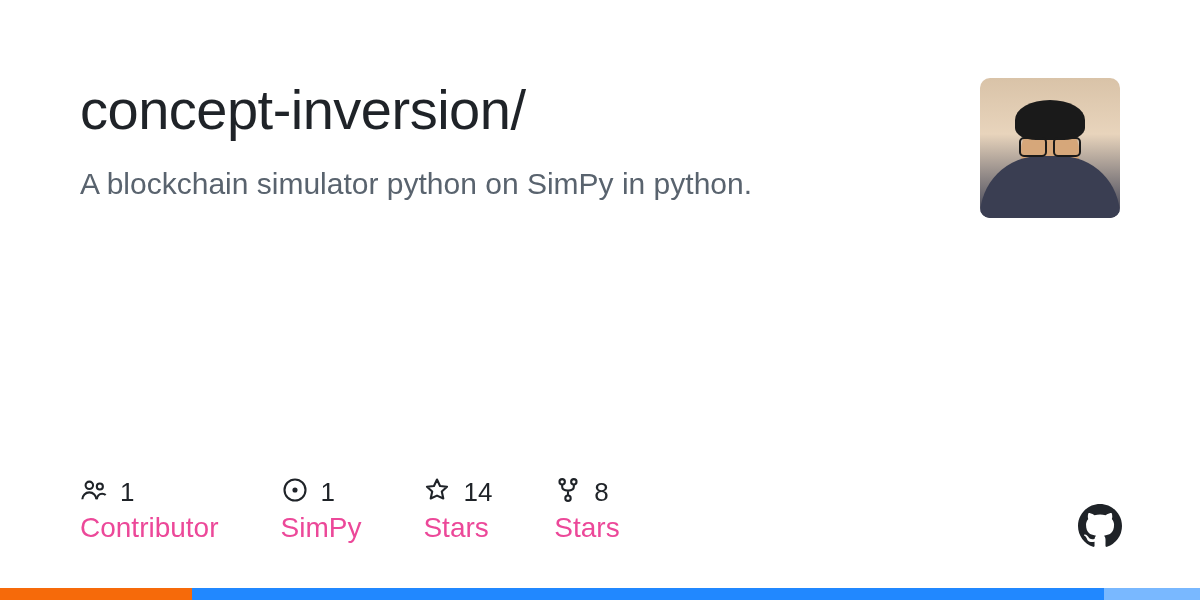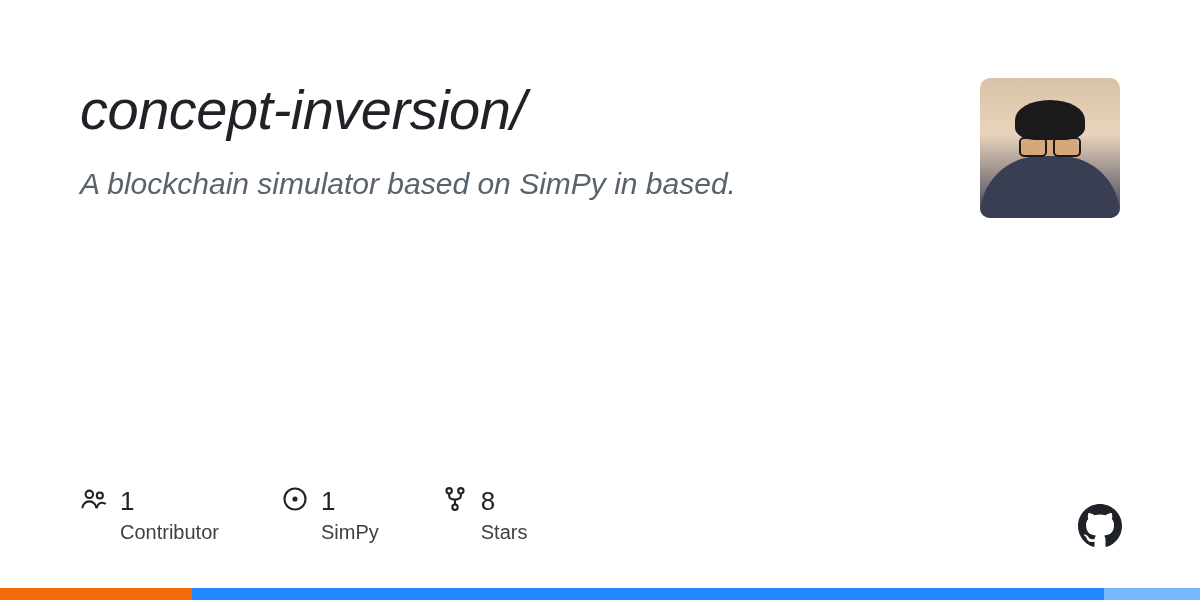--- a/index.html
+++ b/index.html
@@ -9,21 +9,20 @@
     background: #ffffff;
     font-family: -apple-system, BlinkMacSystemFont, "Segoe UI", Helvetica, Arial, sans-serif;
     position: relative;
     overflow: hidden;
   }
   .container {
     padding: 78px 80px 0 80px;
     display: flex;
     justify-content: space-between;
     align-items: flex-start;
-    font-style: italic;
   }
   .main {
     flex: 1;
     max-width: 860px;
   }
   .title {
     font-size: 56px;
     line-height: 1.15;
     color: #1f2328;
     font-weight: 400;
@@ -118,24 +117,23 @@
     fill: none;
     stroke: #1f2328;
     stroke-width: 1.8;
   }
   .stat-count {
     font-size: 26px;
     color: #1f2328;
     font-weight: 400;
   }
   .stat-label {
-    font-size: 20px;
-    color: #404040;
+    font-size: 28px;
+    color: #ec4899;
     margin-top: 4px;
-    margin-left: 40px;
   }
 
   .github-logo {
     position: absolute;
     right: 78px;
     bottom: 52px;
     width: 44px;
     height: 44px;
   }
   .github-logo svg {
@@ -153,21 +151,21 @@
   .bar-seg { height: 100%; }
 </style>
 </head>
 <body>
 
 <div class="container">
   <div class="main">
     <h1 class="title">
       <span class="owner">concept-inversion</span><span>/</span><br>
     </h1>
-    <p class="description">A blockchain simulator based on SimPy in based.</p>
+    <p class="description">A blockchain simulator python on SimPy in python.</p>
   </div>
   <div class="avatar">
     <div class="hair"></div>
     <div class="glasses"></div>
   </div>
 </div>
 
 <div class="stats">
 
   <div class="stat">
@@ -191,20 +189,31 @@
         <svg viewBox="0 0 24 24">
             <circle cx="12" cy="12" r="9"></circle>
             <circle cx="12" cy="12" r="2.2" fill="#1f2328" stroke="none"></circle>
           </svg>
       </span>
       <span class="stat-count">1</span>
     </div>
     <span class="stat-label">SimPy</span>
   </div>
 
+  <div class="stat">
+    <div class="stat-top">
+      <span>
+        <svg viewBox="0 0 24 24">
+            <path d="M12 3l2.6 5.6 6 .6-4.5 4.1 1.3 6L12 16.8 6.6 19.3l1.3-6L3.4 9.2l6-.6L12 3z" stroke-linejoin="round"></path>
+          </svg>
+      </span>
+      <span class="stat-count">14</span>
+    </div>
+    <span class="stat-label">Stars</span>
+  </div>
 
   <div class="stat">
     <div class="stat-top">
       <span>
         <svg viewBox="0 0 24 24">
             <circle cx="7" cy="5" r="2.3"></circle>
             <circle cx="17" cy="5" r="2.3"></circle>
             <circle cx="12" cy="19" r="2.3"></circle>
             <path d="M7 7.3v2c0 2 2 3.2 5 3.2s5-1.2 5-3.2v-2M12 12.5v4.2"></path>
           </svg>

